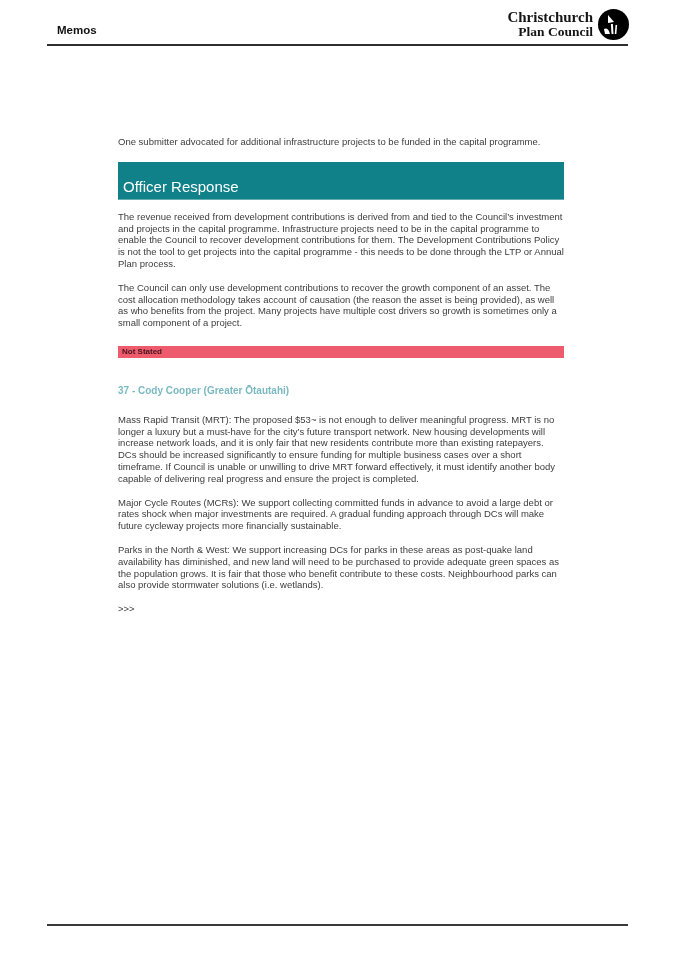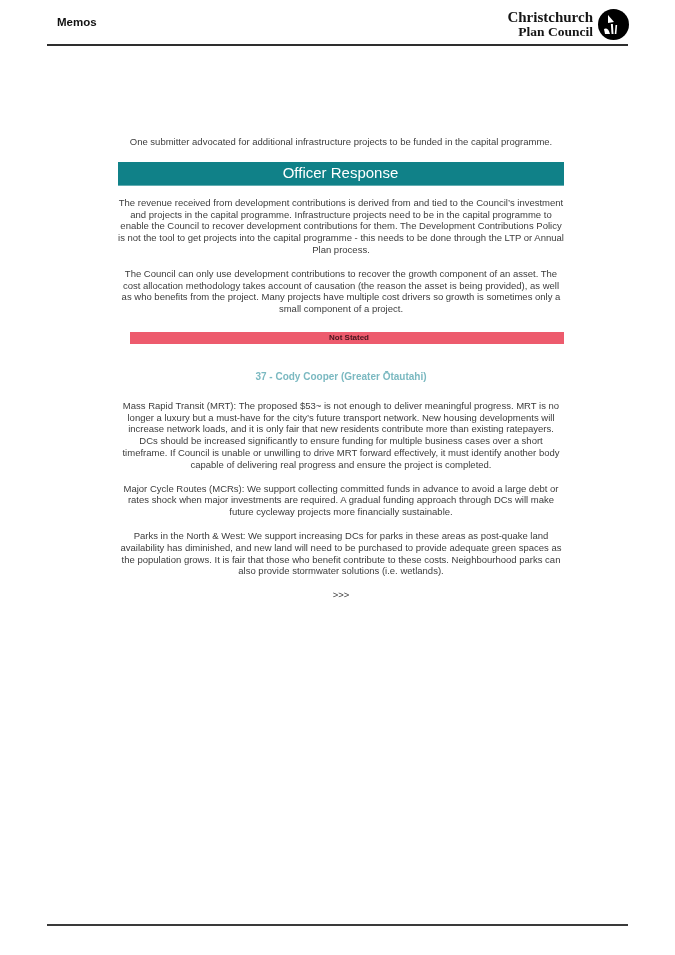--- a/index.html
+++ b/index.html
@@ -5,59 +5,59 @@
   * { margin:0; padding:0; box-sizing:border-box; }
   html,body { background:#ffffff; }
   body {
     width:675px; height:955px; position:relative; overflow:hidden;
     font-family:"Liberation Sans", sans-serif;
   }
   .page { position:absolute; inset:0; background:#fff; }
 
   
   .header-title {
-    position:absolute; left:57px; top:16px;
+    position:absolute; left:57px; top:24px;
     font-size:11.5px; font-weight:bold; color:#111;
   }
   .logo {
     position:absolute; right:46px; top:9px;
     display:flex; align-items:center; gap:5px;
   }
   .logo-text {
     text-align:right; font-family:"Liberation Serif", serif;
     font-weight:bold; color:#151515; line-height:1.02;
   }
   .logo-line1 { display:block; font-size:15px; }
   .logo-line2 { display:block; font-size:13.5px; }
   .header-rule {
     position:absolute; left:47px; right:47px; top:44px;
     height:2px; background:#2e2e2e;
   }
 
   
   .content {
     position:absolute; left:118px; width:446px; top:136px;
-    color:#3c3c3c; font-size:9.5px; line-height:11.8px;text-align:center;
+    color:#3c3c3c; font-size:9.5px; line-height:11.8px;
   }
   .content p { margin:0 0 12px 0; }
 
   .officer-banner {
     background:var(--officer-banner-bg,#108188);
     color:var(--officer-banner-text,#ffffff);
     font-size:15px; line-height:18px;
-    padding:2px 6px 3px 5px;
+    padding:16px 6px 3px 5px;
     margin:14px 0 11px 0;
     border-bottom:1px solid rgba(255,255,255,0.35);
   }
   .status-banner {
     background:var(--status-banner-bg,#ed5b6d);
     color:var(--status-banner-text,#47151e);
     font-size:8px; font-weight:bold; line-height:10px;
     padding:1px 0 1px 4px;
-    margin:17px 0 27px 12px;
+    margin:17px 0 27px 0;
   }
   .submission-heading {
     color:var(--submission-heading,#7bb9c1);
     font-size:10px; font-weight:bold;
     margin:0 0 17px 0;
   }
   .gap-before { margin-top:5px; }
 
   
   .footer-rule {

